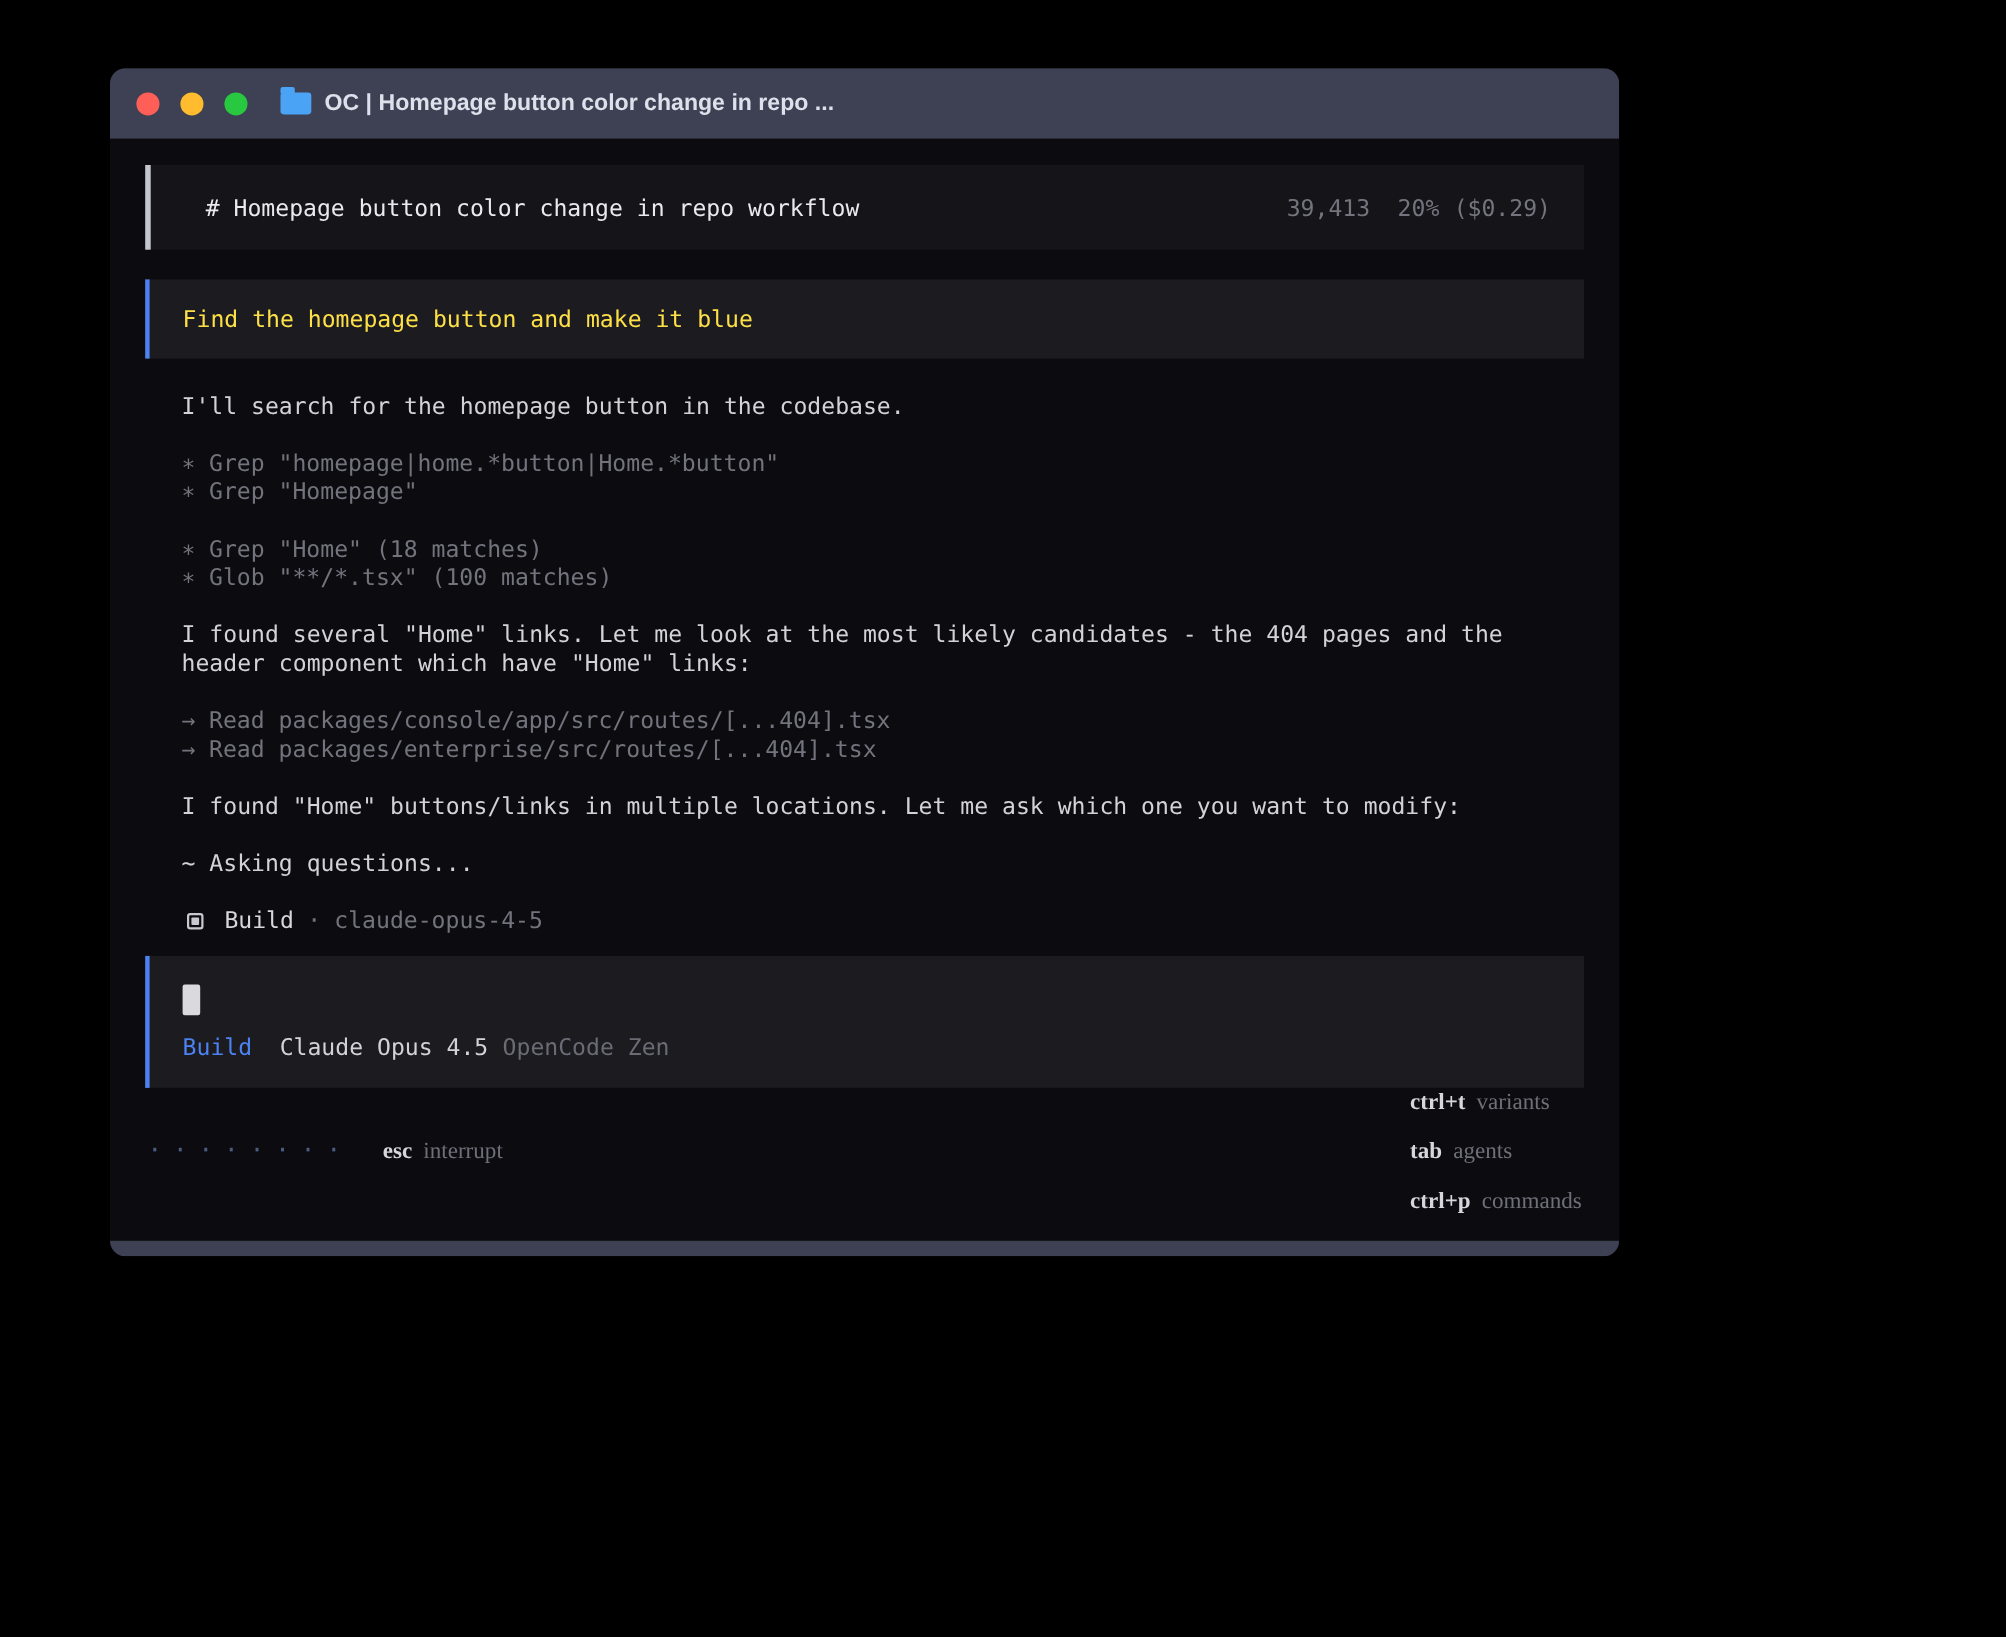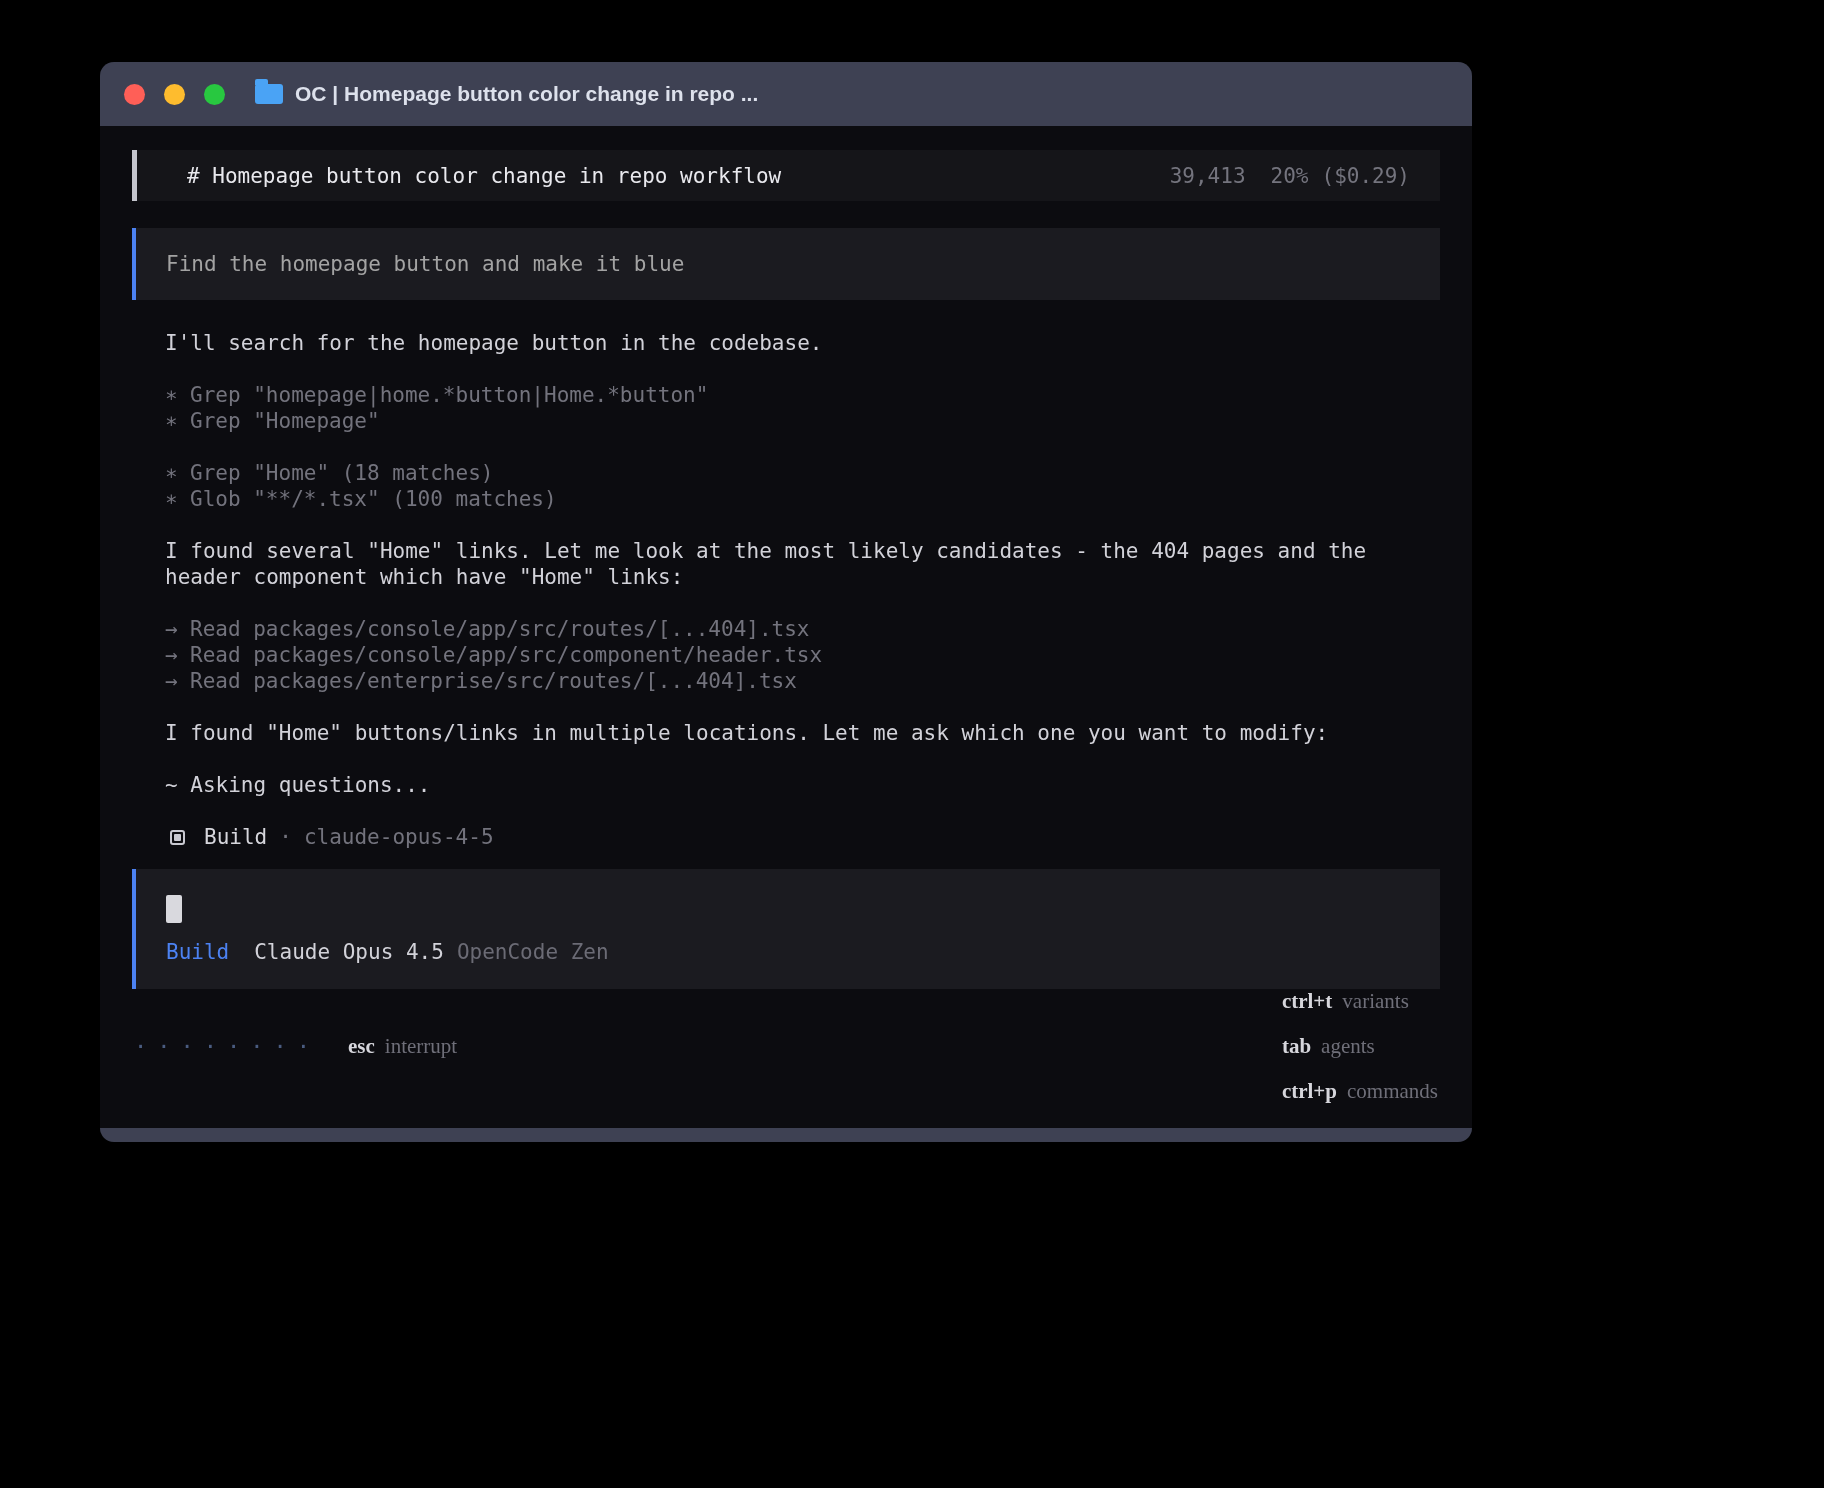--- a/index.html
+++ b/index.html
@@ -31,21 +31,21 @@
     display:flex; align-items:center; justify-content:space-between;
     height:78px; padding:0 30px 0 50px; font-size:21px;
   }
   .sh-title { font-weight:normal; color:#e9e9ee; white-space:nowrap; }
   .sh-meta { color:#74747e; white-space:nowrap; }
   .sh-meta .tokens { margin-right:25px; }
   .sh-meta .pct { margin-right:13px; }
 
   .user-msg {
     margin-top:27px; background:#1b1b20; border-left:4px solid #4c82f2;
-    padding:23px 30px; font-size:21px; line-height:26px; color:#a3a3a3;
+    padding:23px 30px; font-size:21px; line-height:26px; color:#fde047;
   }
 
   .transcript { margin-top:30px; margin-left:33px; width:1240px; font-size:21px; line-height:26px; color:#d2d2d9; }
   .para { margin-bottom:26px; }
   .para:last-child { margin-bottom:0; }
   .para p { margin:0; }
   .dim { color:#73737d; }
   .glyph { display:inline-block; width:25px; }
 
   .agent-badge { display:flex; align-items:center; height:26px; }
@@ -122,21 +122,20 @@
         <p class="dim"><span class="glyph">∗</span><span>Grep "Home" (18 matches)</span></p>
         <p class="dim"><span class="glyph">∗</span><span>Glob "**/*.tsx" (100 matches)</span></p>
       </div>
 
       <div class="para">
         <p>I found several "Home" links. Let me look at the most likely candidates - the 404 pages and the header component which have "Home" links:</p>
       </div>
 
       <div class="para">
         <p class="dim"><span class="glyph">→</span><span>Read packages/console/app/src/routes/[...404].tsx</span></p>
-        <p class="dim"><span class="glyph">→</span><span>Read packages/console/app/src/component/header.tsx</span></p>
         <p class="dim"><span class="glyph">→</span><span>Read packages/enterprise/src/routes/[...404].tsx</span></p>
       </div>
 
       <div class="para">
         <p>I found "Home" buttons/links in multiple locations. Let me ask which one you want to modify:</p>
       </div>
 
       <div class="para">
         <p>~ Asking questions...</p>
       </div>

